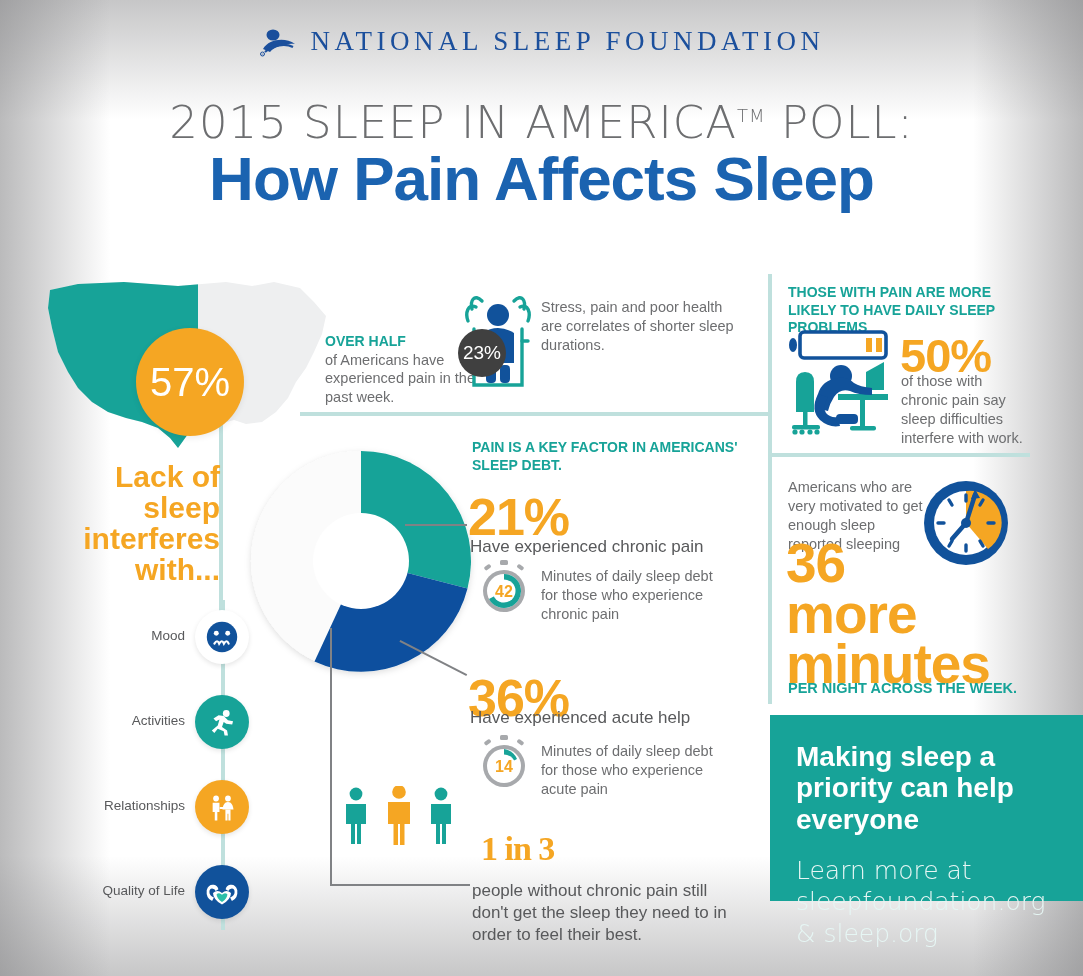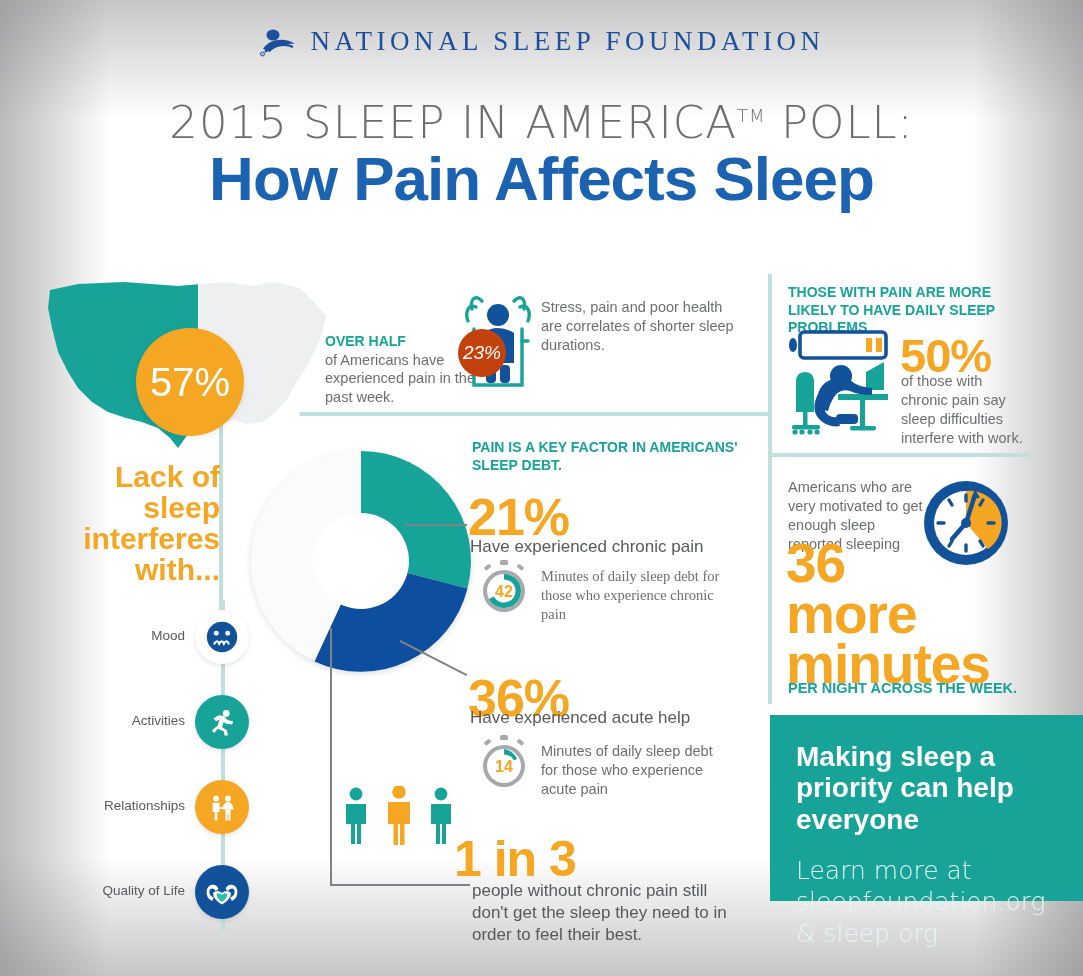--- a/index.html
+++ b/index.html
@@ -56,22 +56,22 @@
     box-shadow: 0 2px 6px rgba(0,0,0,.08);
   }
   #overhalf { left: 325px; top: 333px; width: 150px; }
   .eyebrow { color: #17a398; font-size: 14px; font-weight: bold; line-height: 1.25; }
   .body-sm { color: #6d6e70; font-size: 14.5px; line-height: 1.3; }
 
   
   #stress-icon { left: 462px; top: 285px; width: 72px; height: 110px; }
   #badge-23 {
     left: 458px; top: 329px; width: 48px; height: 48px; border-radius: 50%;
-    background: #c2410c; color: #fff; display: flex; align-items: center;
-    justify-content: center; font-size: 19px; font-weight: 300; font-style: italic;
+    background: #404040; color: #fff; display: flex; align-items: center;
+    justify-content: center; font-size: 19px; font-weight: 300;
   }
   #stress-text { left: 541px; top: 298px; width: 205px; }
 
   
   #lack-head {
     left: 60px; top: 462px; width: 160px; text-align: right;
     color: #f5a623; font-size: 30px; font-weight: bold; line-height: 1.03;
   }
   #icon-rail { left: 195px; top: 600px; width: 56px; }
   .rail-line { position: absolute; left: 26px; top: 0; width: 4px; height: 330px; background: #bfe0dd; }
@@ -87,27 +87,27 @@
   }
 
   
   #donut { left: 243px; top: 443px; width: 236px; height: 236px; }
 
   
   #mid-eyebrow { left: 472px; top: 439px; width: 275px; }
   #pct-21 { left: 468px; top: 487px; color: #f5a623; font-size: 52px; font-weight: bold; letter-spacing: -1px;}
   #sub-21 { left: 470px; top: 537px; color: #58595b; font-size: 17px; }
   #watch-42 { left: 476px; top: 558px; width: 56px; height: 56px; }
-  #watch-42-text { left: 541px; top: 567px; width: 185px; font-family: Liberation Serif, serif; }
+  #watch-42-text { left: 541px; top: 567px; width: 185px; }
   #pct-36 { left: 468px; top: 668px; color: #f5a623; font-size: 52px; font-weight: bold; letter-spacing: -1px;}
   #sub-36 { left: 470px; top: 708px; color: #58595b; font-size: 17px; }
   #watch-14 { left: 476px; top: 733px; width: 56px; height: 56px; }
   #watch-14-text { left: 541px; top: 742px; width: 185px; }
   #people-icons { left: 340px; top: 786px; width: 118px; height: 60px; }
-  #one-in-three { left: 454px; top: 830px; color: #f5a623; font-size: 50px; font-weight: bold; letter-spacing: -1px; }
+  #one-in-three { left: 481px; top: 830px; color: #f5a623; font-size: 34px; font-weight: bold; letter-spacing: -1px; font-family: Liberation Serif, serif; }
   #one-in-three-sub { left: 472px; top: 880px; width: 258px; color: #58595b; font-size: 17px; line-height: 1.3; }
 
   
   .leader { background: #808285; position: absolute; }
 
   
   #right-eyebrow { left: 788px; top: 284px; width: 248px; }
   #desk-icon { left: 788px; top: 328px; width: 118px; height: 112px; }
   #pct-50 { left: 900px; top: 328px; color: #f5a623; font-size: 47px; font-weight: bold; letter-spacing: -1px;}
   #sub-50 { left: 901px; top: 372px; width: 128px; }

